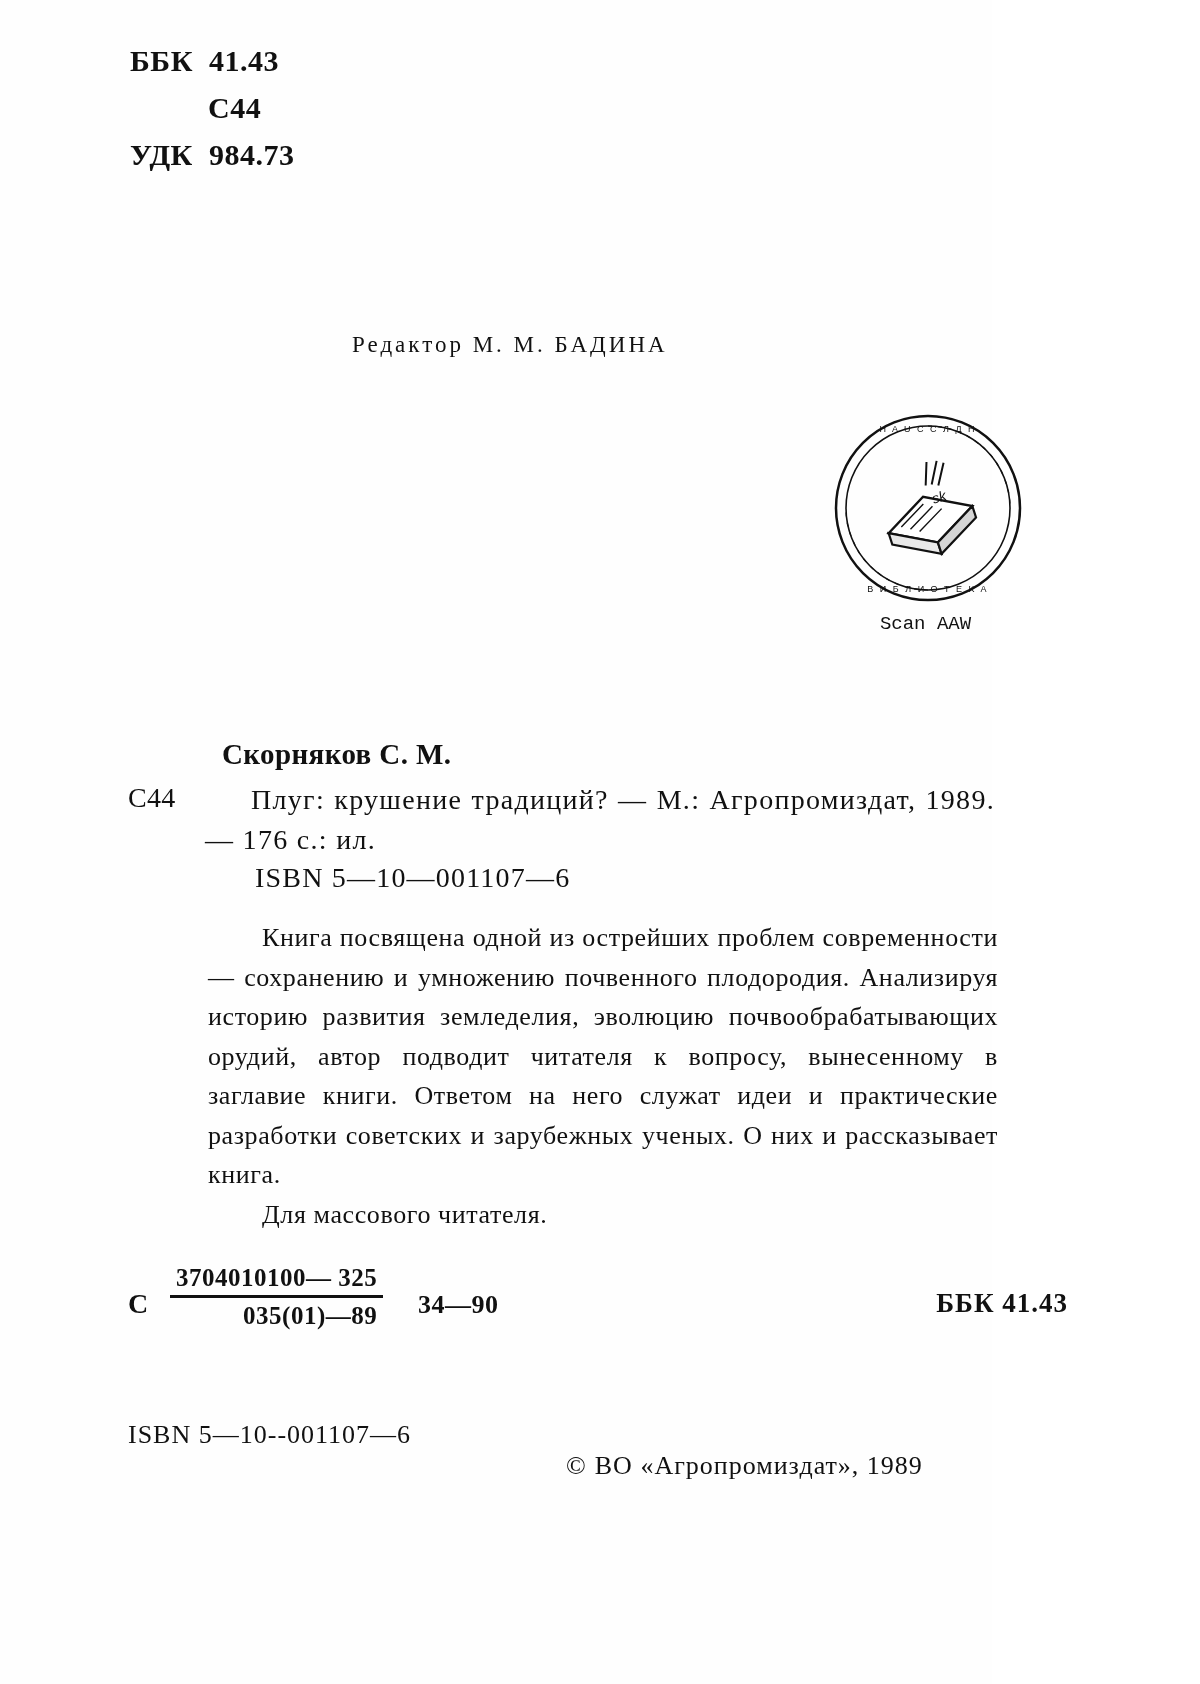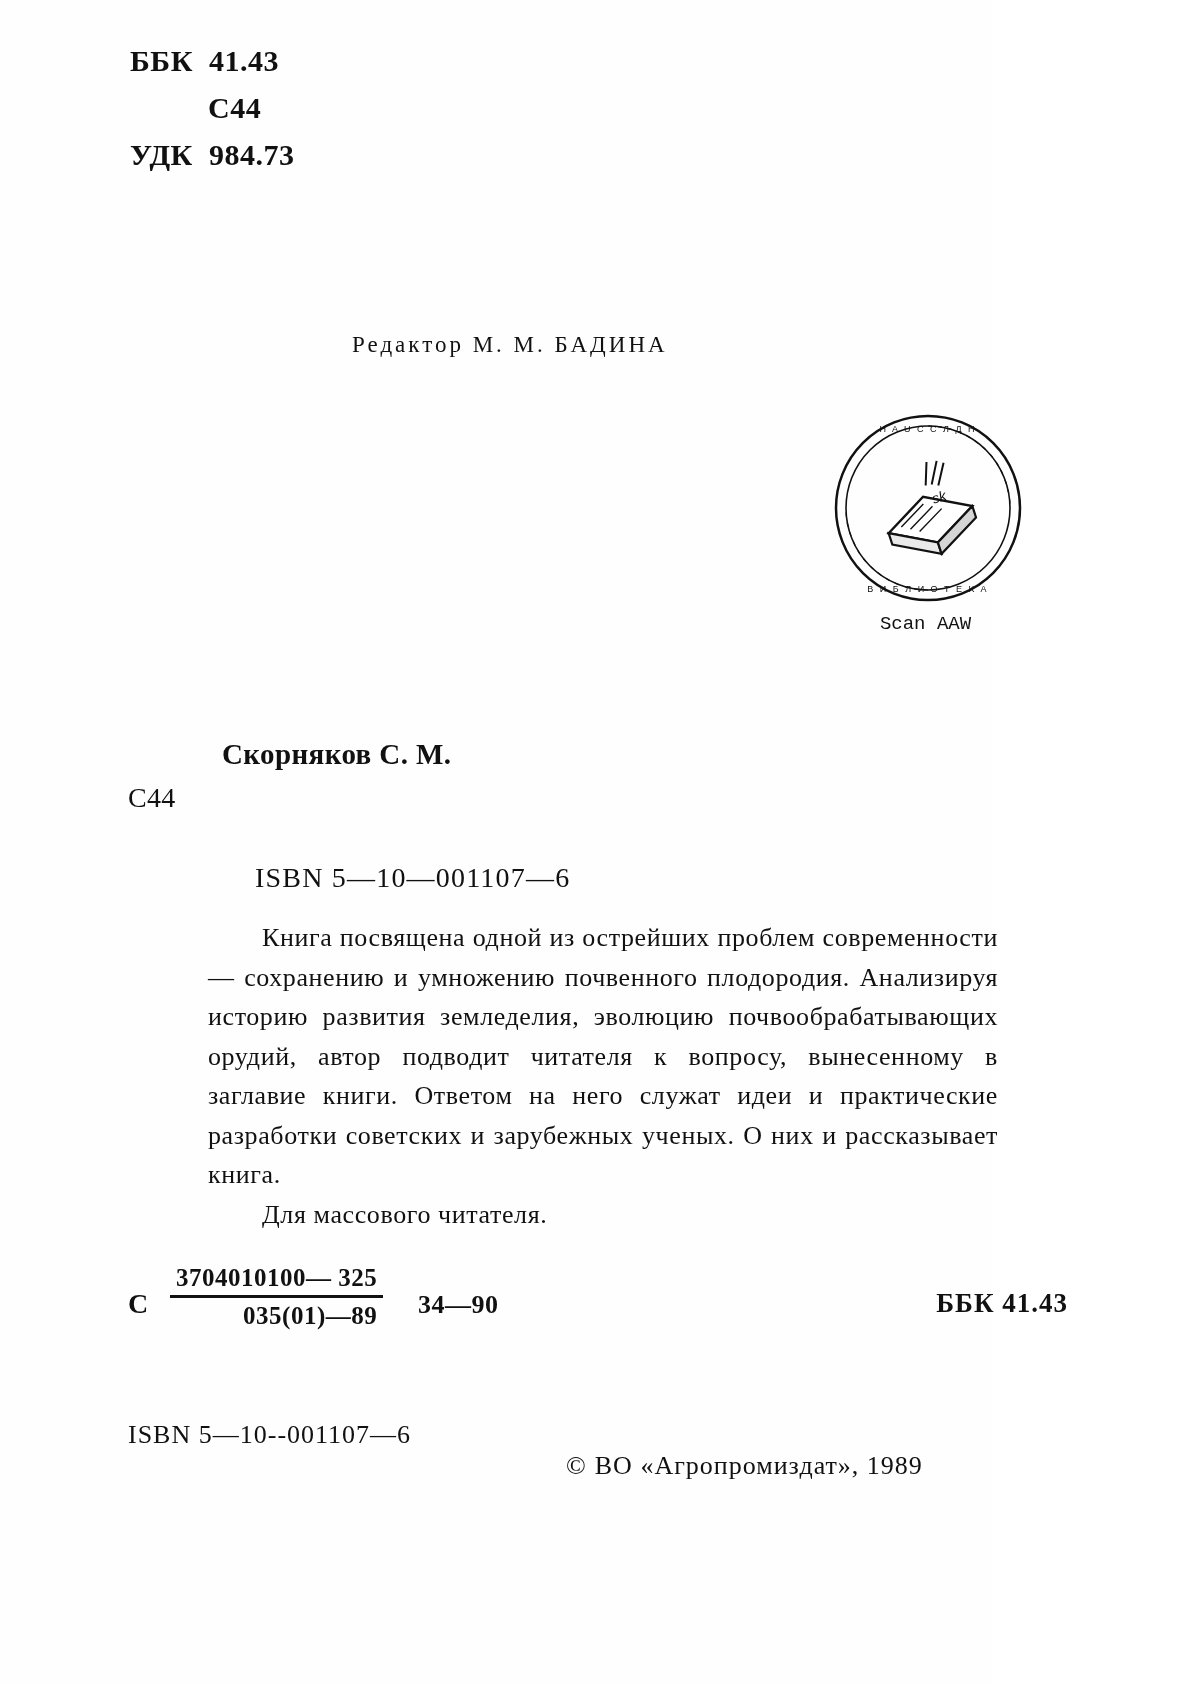--- a/index.html
+++ b/index.html
@@ -222,20 +222,21 @@
       <g fill="#111" font-family="Liberation Sans, sans-serif" font-size="9" letter-spacing="2">
         <text x="100" y="24" text-anchor="middle">H A U C C Л Д H</text>
         <text x="100" y="184" text-anchor="middle">B И Б Л И О Т E K A</text>
       </g>
     </svg>
     <div class="stamp-caption">Scan AAW</div>
   </div>
 
   <div class="author">Скорняков С. М.</div>
   <div class="c44-left">С44</div>
+  <div class="title-para"><span class="first-indent"></span><span>Плуг: крушение традиций? — М.: Агропромиздат, 1989.— 176 с.: ил.</span></div>
   <div class="isbn-line">ISBN  5—10—001107—6</div>
 
   <div class="annotation">
     <p>Книга посвящена одной из острейших проблем современности — сохранению и умножению почвенного плодородия. Анализируя историю развития земледелия, эволюцию почвообрабатывающих орудий, автор подводит читателя к вопросу, вынесенному в заглавие книги. Ответом на него служат идеи и практические разработки советских и зарубежных ученых. О них и рассказывает книга.</p>
     <p>Для массового читателя.</p>
   </div>
 
   <div class="code-row">
     <div class="code-c">С</div>
     <div class="fraction">

